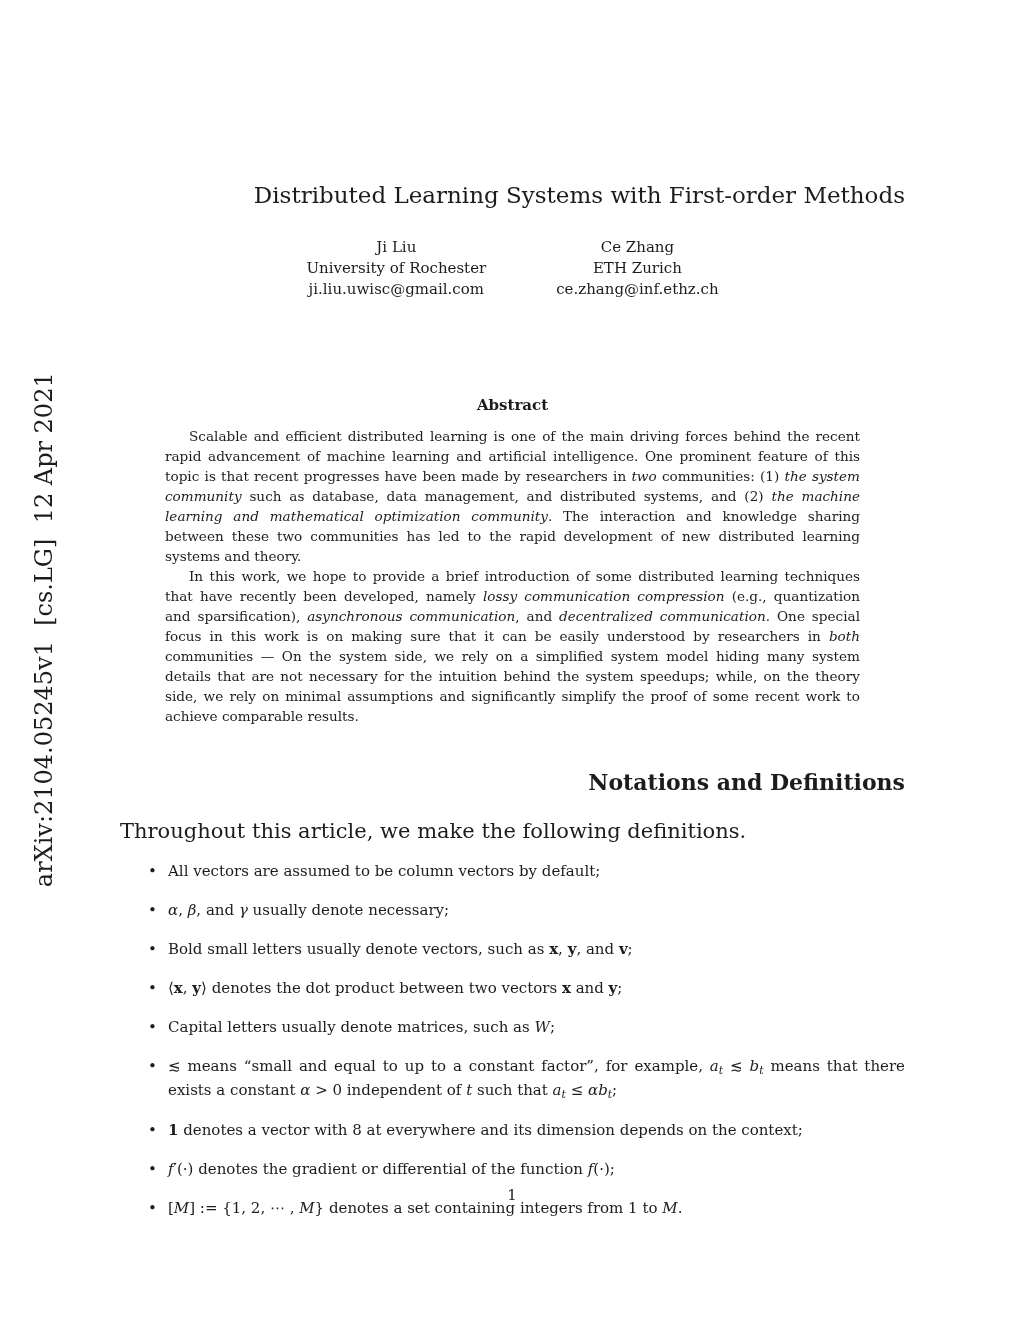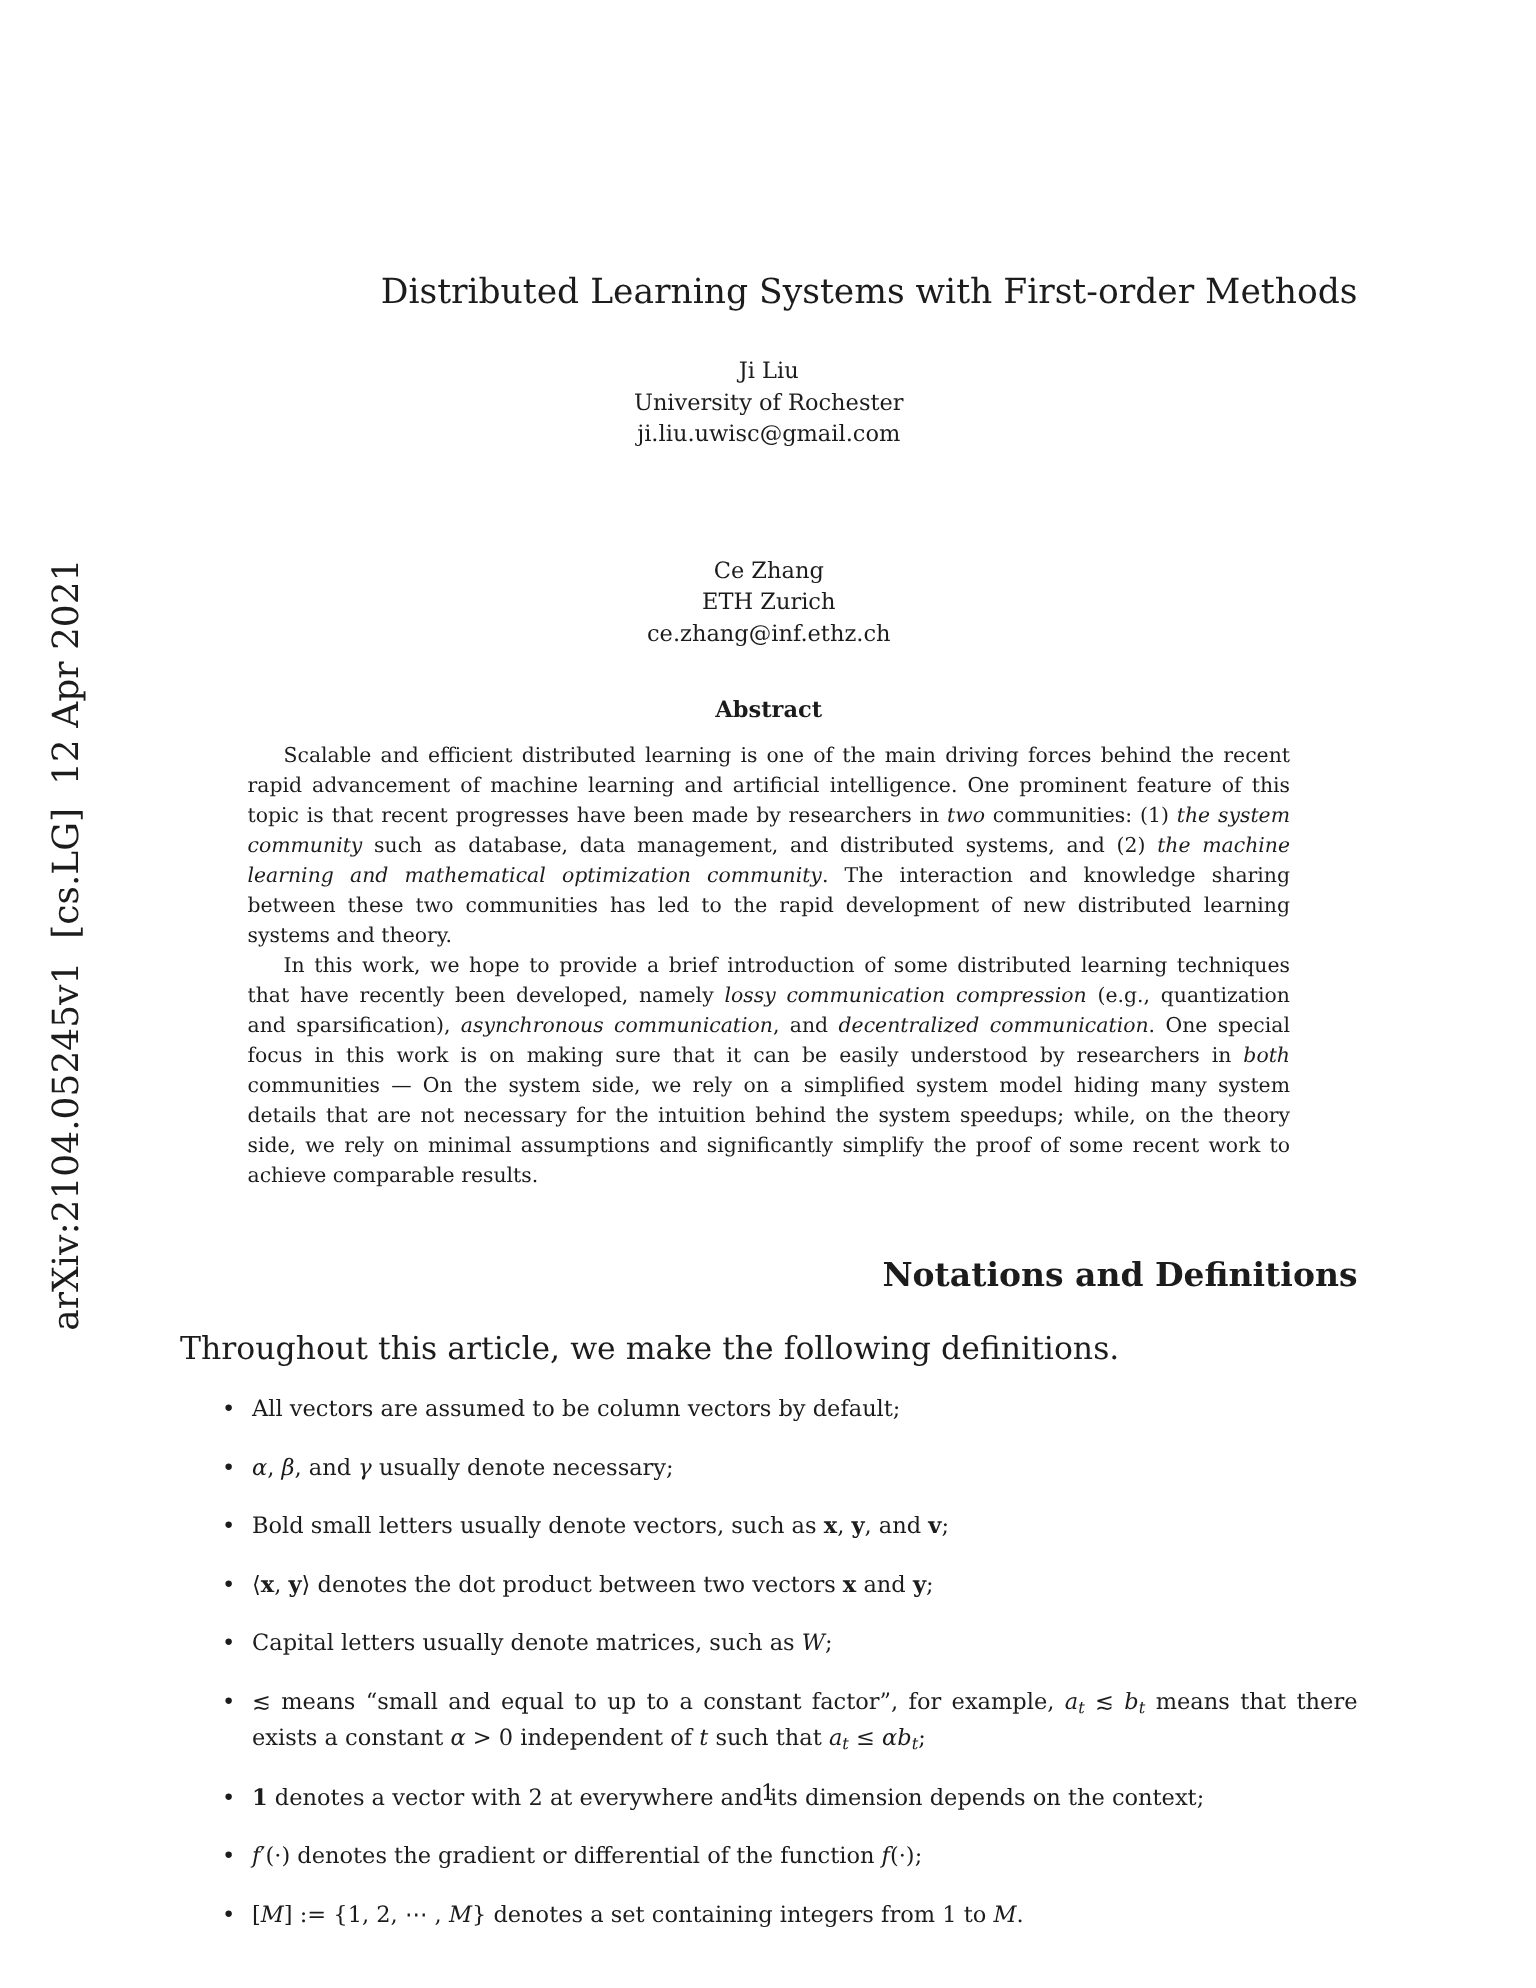--- a/index.html
+++ b/index.html
@@ -36,29 +36,28 @@
     font-size: 23px;
     font-weight: normal;
     text-align: right;
     line-height: 30px;
   }
   .authors {
     display: flex;
     justify-content: center;
     gap: 70px;
     margin-top: 27px;
-    flex-direction: column;
   }
   .author {
     text-align: center;
     font-size: 15px;
     line-height: 21px;
   }
   .abstract {
-    margin: 31px 45px 0 45px;
+    margin: 96px 45px 0 45px;
   }
   .abstract-heading {
     text-align: center;
     font-weight: bold;
     font-size: 15px;
     margin-bottom: 12px;
   }
   .abs-par {
     margin: 0;
     font-size: 13.6px;
@@ -150,21 +149,21 @@
 
     <p class="intro">Throughout this article, we make the following definitions.</p>
 
     <ul class="notation-list">
       <li><span>All vectors are assumed to be column vectors by default;</span></li>
       <li><span class="seg-i">α</span><span>, </span><span class="seg-i">β</span><span>, and </span><span class="seg-i">γ</span><span> usually denote necessary;</span></li>
       <li><span>Bold small letters usually denote vectors, such as </span><span class="seg-b">x</span><span>, </span><span class="seg-b">y</span><span>, and </span><span class="seg-b">v</span><span>;</span></li>
       <li><span>⟨</span><span class="seg-b">x</span><span>, </span><span class="seg-b">y</span><span>⟩ denotes the dot product between two vectors </span><span class="seg-b">x</span><span> and </span><span class="seg-b">y</span><span>;</span></li>
       <li><span>Capital letters usually denote matrices, such as </span><span class="seg-i">W</span><span>;</span></li>
       <li><span>≲ means “small and equal to up to a constant factor”, for example, </span><span class="seg-i">a</span><span class="seg-sub">t</span><span> ≲ </span><span class="seg-i">b</span><span class="seg-sub">t</span><span> means that there exists a constant </span><span class="seg-i">α</span><span> &gt; 0 independent of </span><span class="seg-i">t</span><span> such that </span><span class="seg-i">a</span><span class="seg-sub">t</span><span> ≤ </span><span class="seg-i">α</span><span class="seg-i">b</span><span class="seg-sub">t</span><span>;</span></li>
-      <li><span class="seg-b">1</span><span> denotes a vector with 2 at everywhere and its dimension depends on the context;</span></li>
+      <li><span class="seg-b">1</span><span> denotes a vector with 8 at everywhere and its dimension depends on the context;</span></li>
       <li><span class="seg-i">f</span><span>′(·) denotes the gradient or differential of the function </span><span class="seg-i">f</span><span>(·);</span></li>
       <li><span>[</span><span class="seg-i">M</span><span>] := {1, 2, ⋯ , </span><span class="seg-i">M</span><span>} denotes a set containing integers from 1 to </span><span class="seg-i">M</span><span>.</span></li>
     </ul>
 
   </div>
 
   <div class="page-number">1</div>
 
 </div>
 

